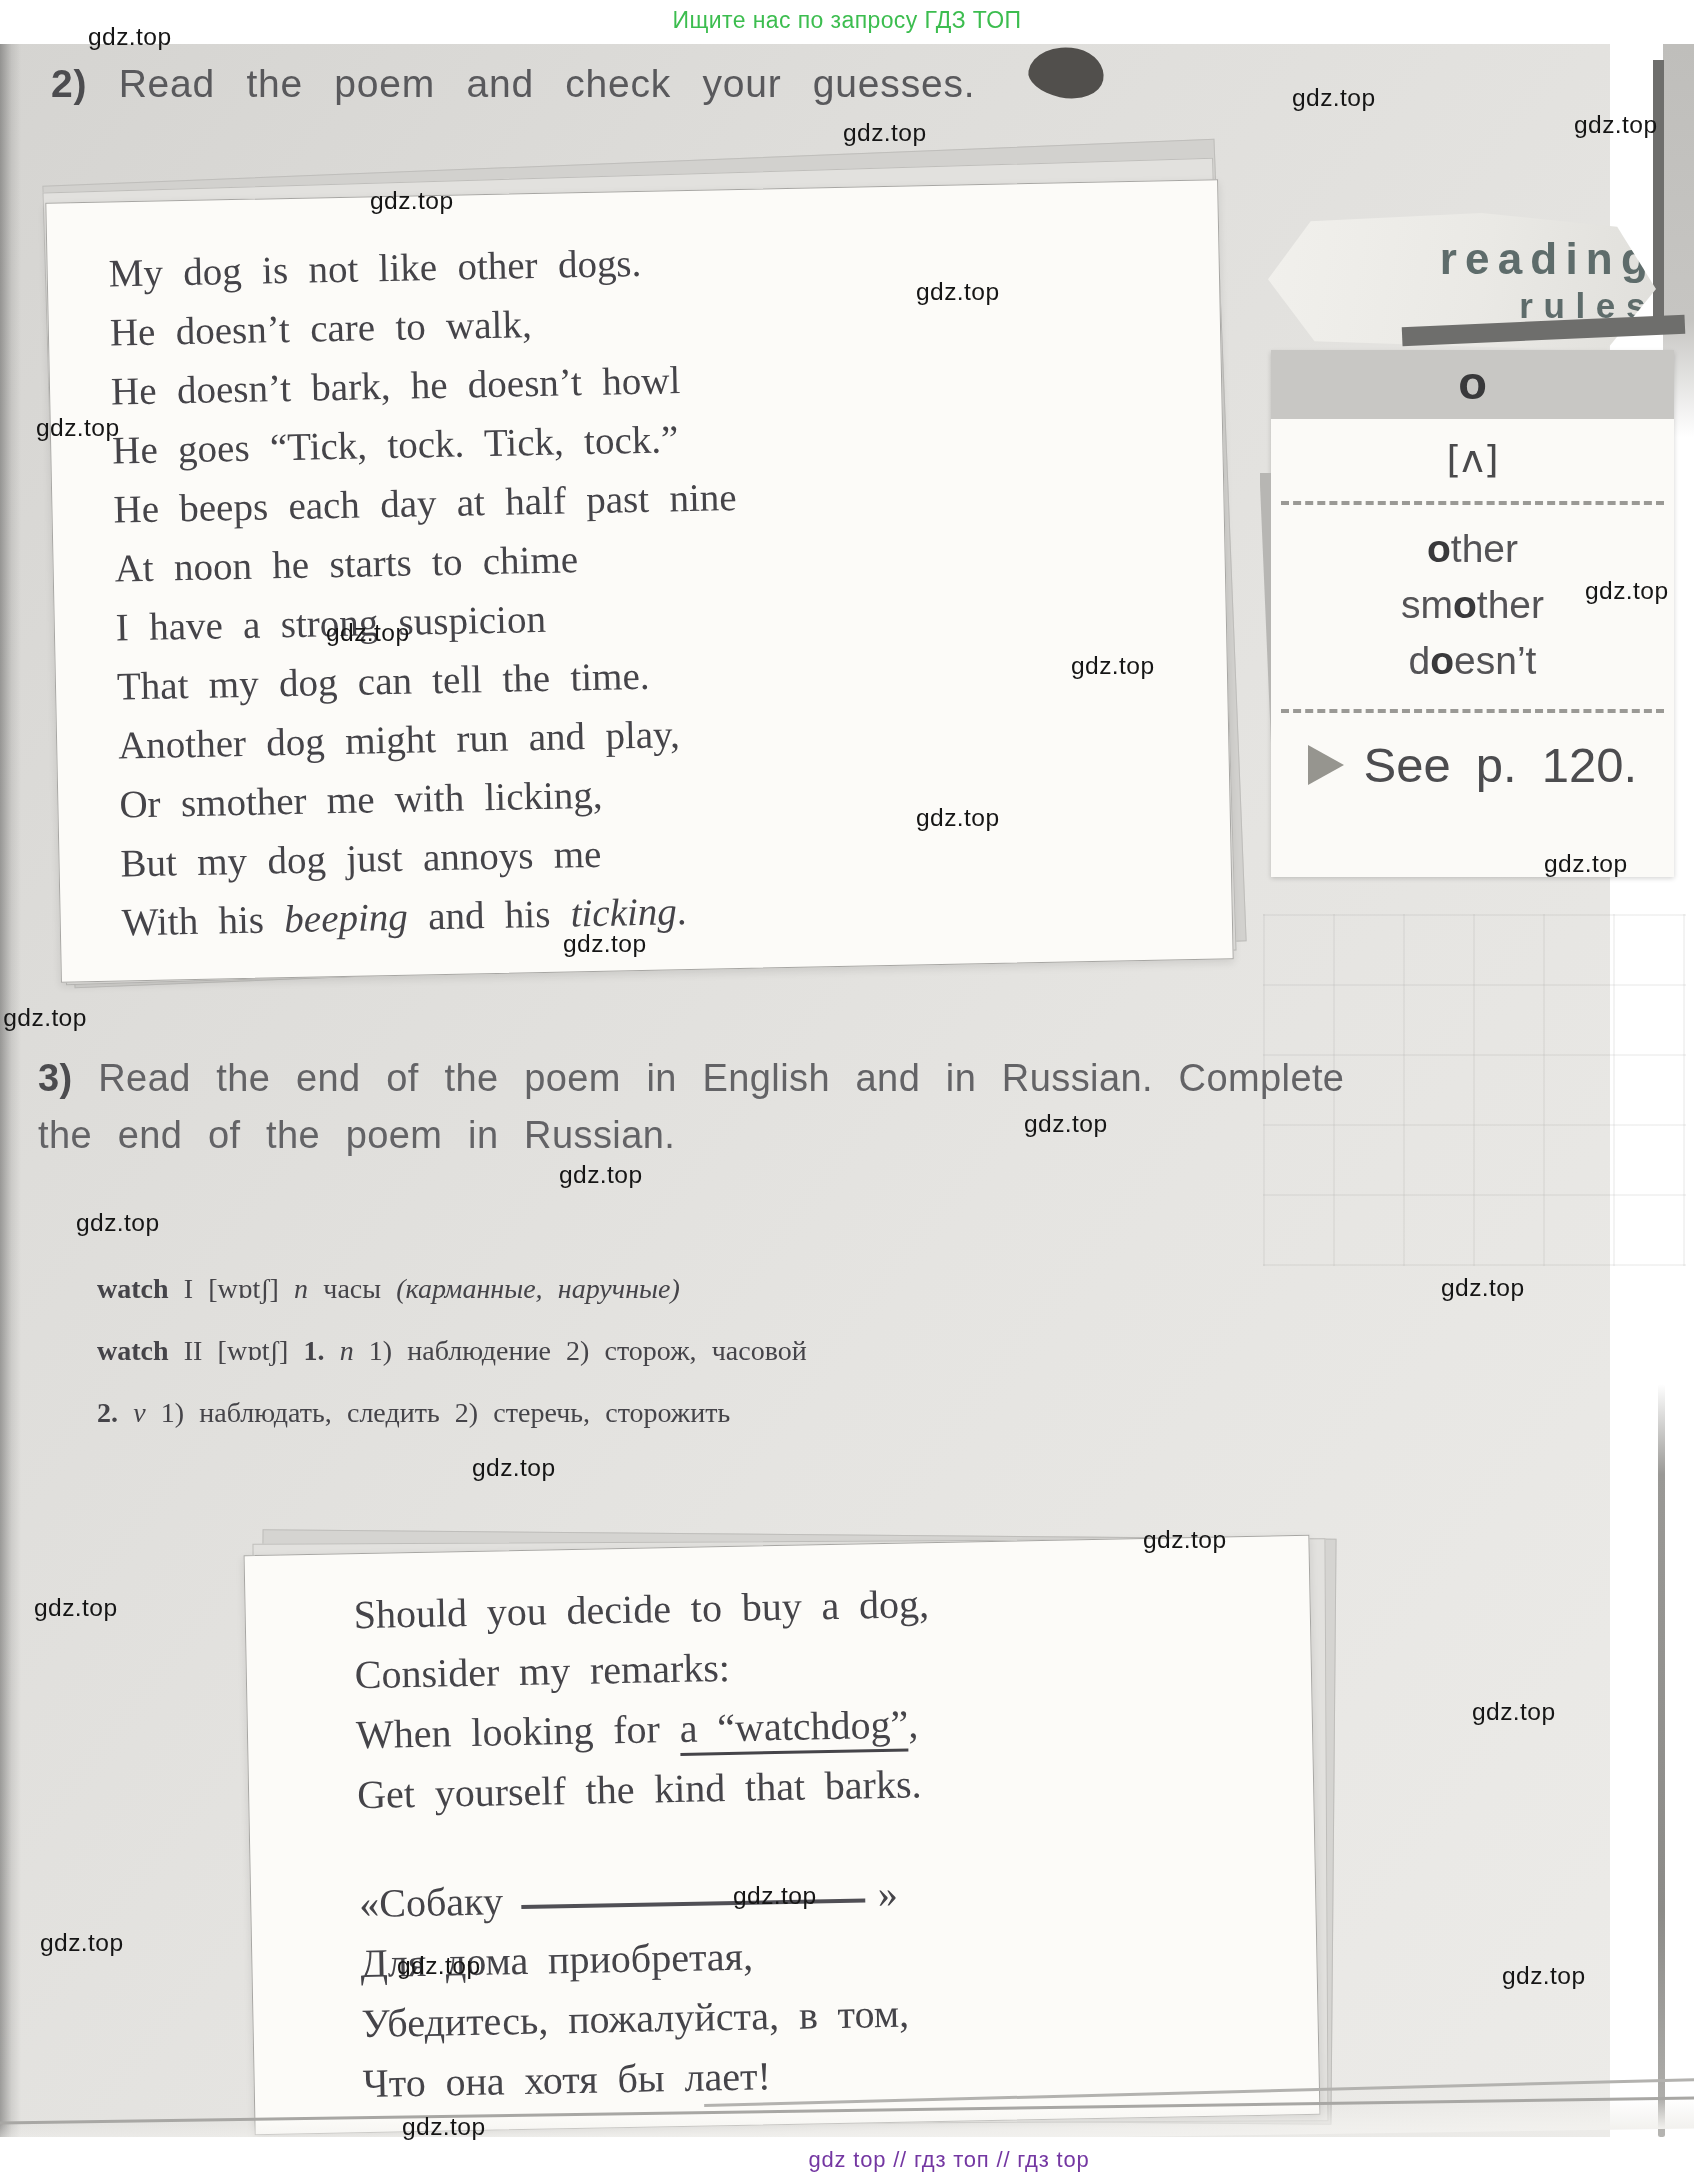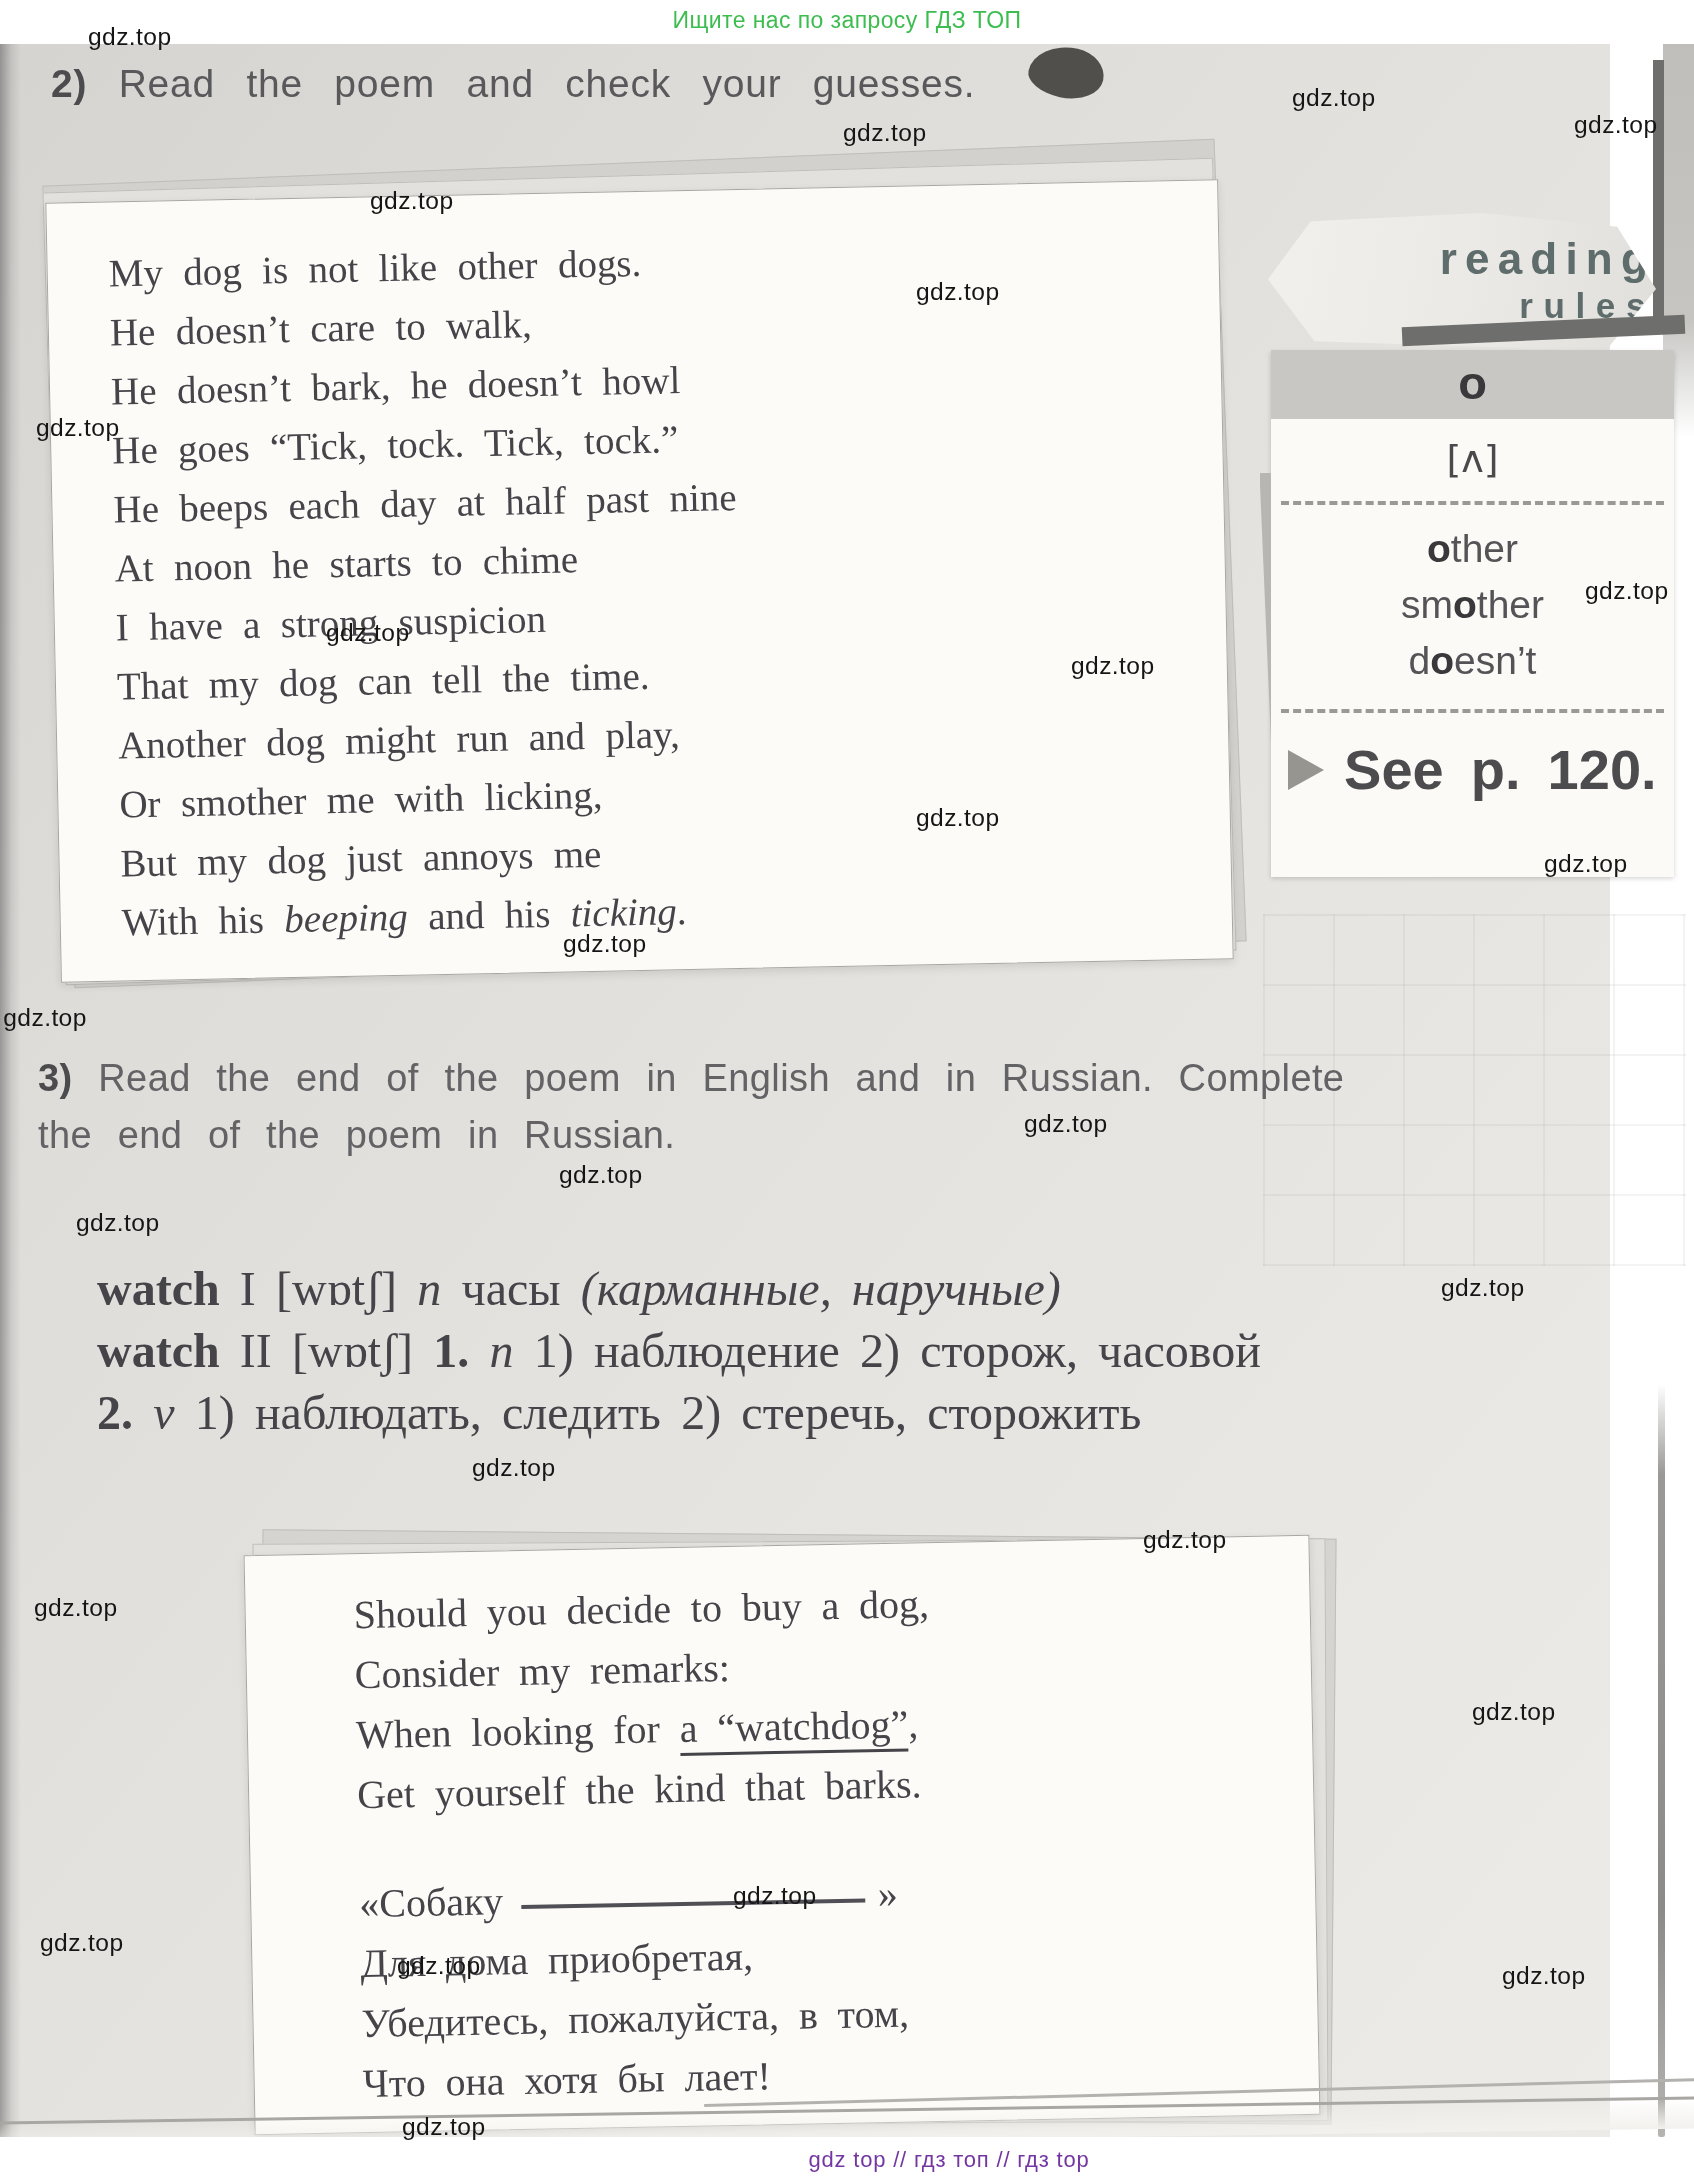--- a/index.html
+++ b/index.html
@@ -76,25 +76,25 @@
   .rules-head{height:69px;background:#c8c7c4;text-align:center;line-height:66px;
         font-size:47px;font-weight:bold;color:#39393b;}
   .phon{margin-top:18px;text-align:center;font-size:38px;color:#4a4a4c;
         font-family:"DejaVu Sans","Liberation Sans",sans-serif;}
   .dash{height:0;border-top:4.9px dashed #9a9995;margin:19.7px 9.8px 16.4px 9.8px;}
   .rules-words .line{text-align:center;font-size:39px;line-height:56px;color:#545356;}
   .rules-words .line .b{color:#39393b;}
   .see-row{margin-top:24.6px;display:flex;align-items:center;justify-content:center;}
   .tri{width:0;height:0;border-left:36px solid #96958f;border-top:20.5px solid transparent;
        border-bottom:20.5px solid transparent;margin-right:19.7px;}
-  .see-row .txt{font-size:56px;font-weight:bold;color:#4c4c4f;word-spacing:11.5px;}
+  .see-row .txt{font-size:49px;font-weight:normal;color:#4c4c4f;word-spacing:11.5px;}
 
   
   .dict{position:absolute;left:97px;top:1214px;}
-  .dict .line{font-size:48px;line-height:62px;word-spacing:8.2px;}
+  .dict .line{font-size:28px;line-height:62px;word-spacing:8.2px;}
 
   
   .ghost-grid{position:absolute;left:1263px;top:870px;width:423px;height:352px;opacity:.55;
         background-image:repeating-linear-gradient(0deg,rgba(120,120,118,.16) 0 1.6px,transparent 1.6px 70px),
                          repeating-linear-gradient(90deg,rgba(120,120,118,.16) 0 1.6px,transparent 1.6px 70px);}
   .page-edge{position:absolute;left:1658px;top:1340px;width:6.6px;height:753px;border-radius:2.5px;
         background:linear-gradient(180deg,rgba(150,149,146,0),#9a9996 12%,#8c8b88 70%,#b5b4b1);}
   .curl-a{position:absolute;left:-8.2px;top:2065px;width:1712px;height:3.3px;background:#a8a7a4;
         transform:rotate(-.85deg);}
   .curl-b{position:absolute;left:704px;top:2047px;width:999px;height:2.5px;background:#b3b2af;

